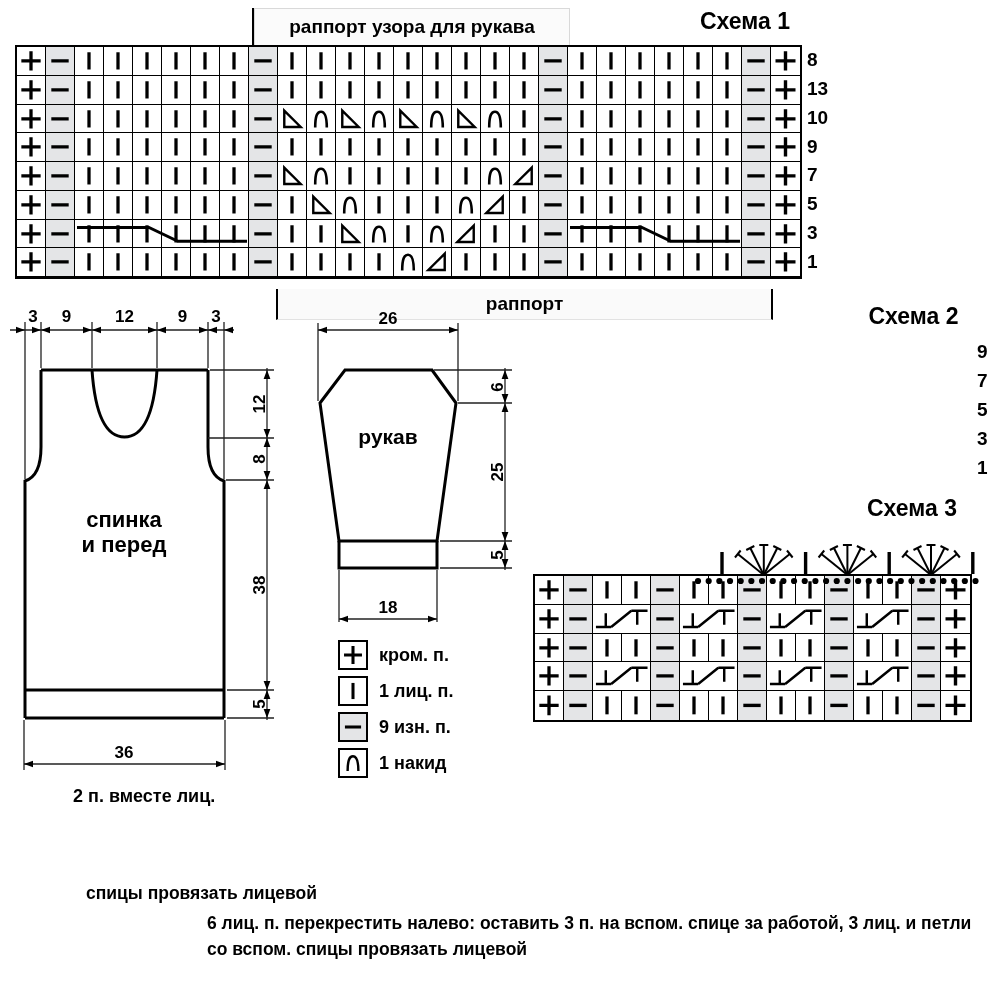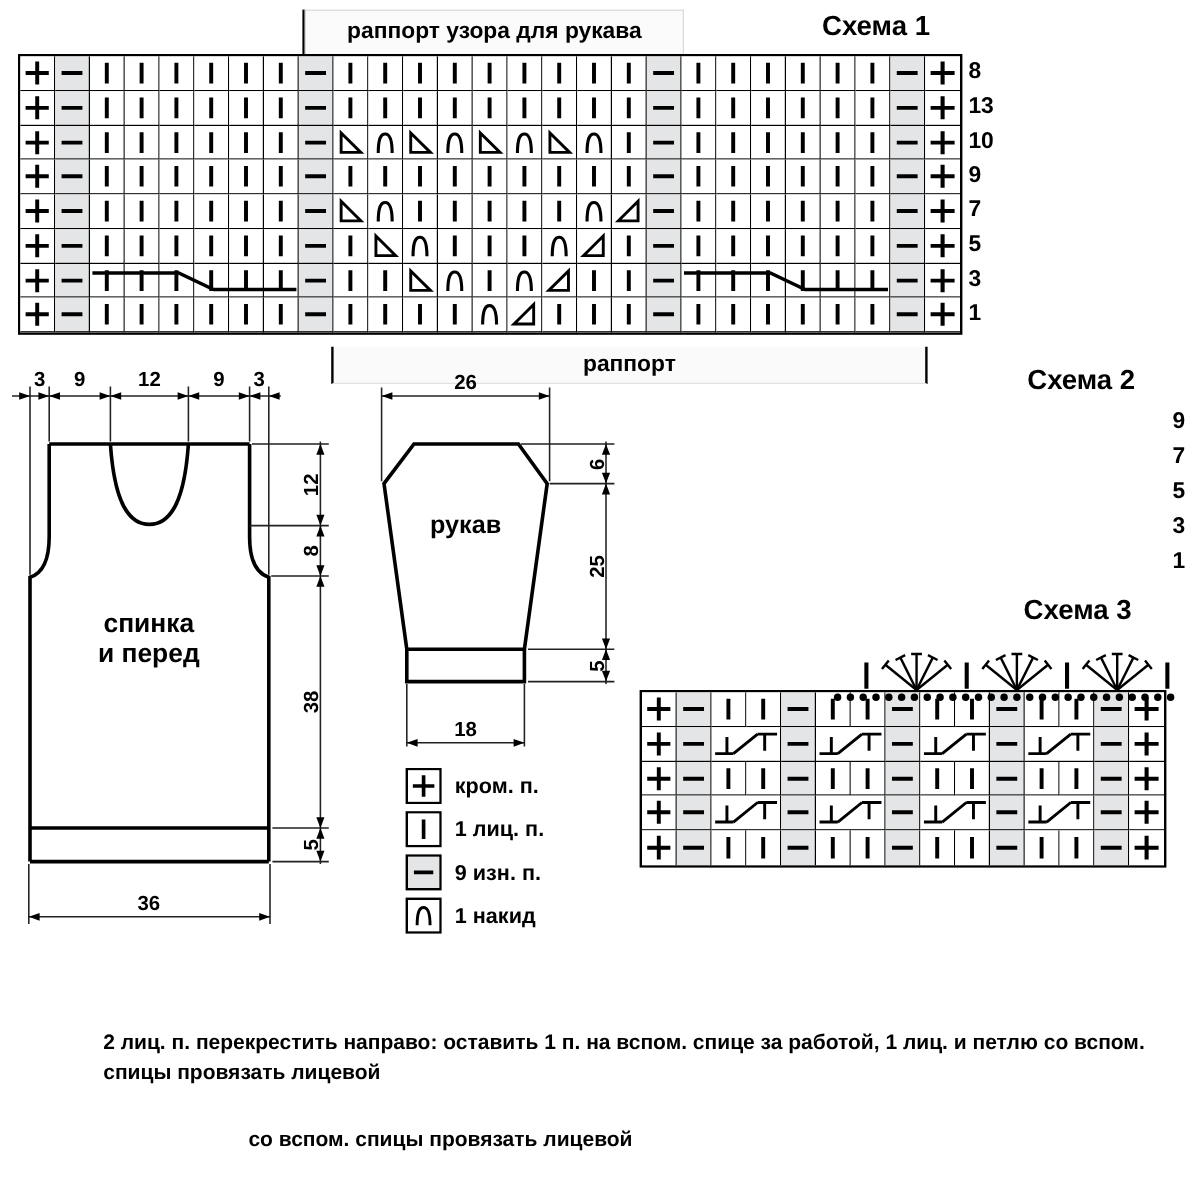--- a/index.html
+++ b/index.html
@@ -1,21 +1,21 @@
 <!DOCTYPE html>
 <html><head>
 <meta charset="utf-8">
 <style>
   html,body{margin:0;padding:0;background:#fff;}
   #canvas{
     position:relative;width:1000px;height:985px;background:#ffffff;
     font-family:"Liberation Sans",sans-serif;font-weight:bold;color:#000;overflow:hidden;
   }
   .abs{position:absolute;}
-  .title{font-size:23px;font-weight:bold;text-align:left;white-space:nowrap;}
+  .title{font-size:23px;font-weight:bold;text-align:center;white-space:nowrap;}
   
   .grid{position:relative;display:inline-block;border:2px solid #000;background:#fff;box-sizing:content-box;}
   .grow{display:flex;}
   .gcell{box-sizing:border-box;border-right:1px solid #000;border-bottom:1px solid #000;background:#fff;flex:none;}
   .gcell.shade{background:#e4e5e7;}
   .grow .gcell:last-child{border-right:none;}
   .grow:last-child .gcell{border-bottom:none;}
   .symsvg{display:block;width:100%;height:100%;}
   .cableov{position:absolute;left:0;top:0;width:100%;height:100%;pointer-events:none;}
   
@@ -1702,23 +1702,24 @@
       <text x="503" y="387" text-anchor="middle" font-size="17" transform="rotate(-90 503 387)">6</text>
       <text x="503" y="472" text-anchor="middle" font-size="17" transform="rotate(-90 503 472)">25</text>
       <text x="503" y="555" text-anchor="middle" font-size="17" transform="rotate(-90 503 555)">5</text>
       <text x="388" y="613" text-anchor="middle" font-size="17">18</text>
       <text x="388" y="444" text-anchor="middle" font-size="21">рукав</text>
     </g>
   </svg>
 
   
   
+  <div class="abs lglabel" style="left:62px;top:781px;line-height:30px;">2 п. вместе лиц.</div>
 
   
 
   
-  <div class="abs lgtext" style="left:86px;top:858px;">2 лиц. п. перекрестить направо: оставить 1 п. на вспом. спице за работой, 1 лиц. и петлю со вспом.</div>
   <div class="abs lgtext" style="left:86px;top:883px;">спицы провязать лицевой</div>
 
   
+  <div class="abs lgtext" style="left:207px;top:913px;">6 лиц. п. перекрестить налево: оставить 3 п. на вспом. спице за работой, 3 лиц. и петли</div>
   <div class="abs lgtext" style="left:207px;top:939px;">со вспом. спицы провязать лицевой</div>
 
 </div>
 
 </body></html>

